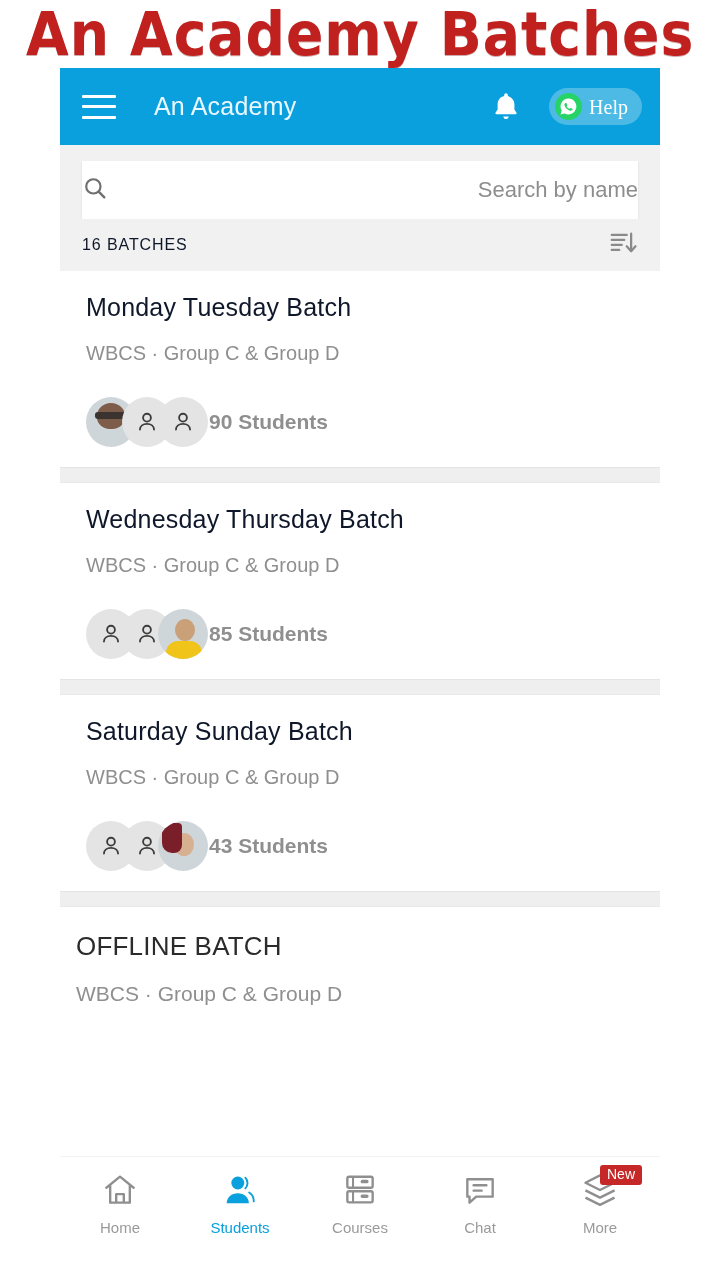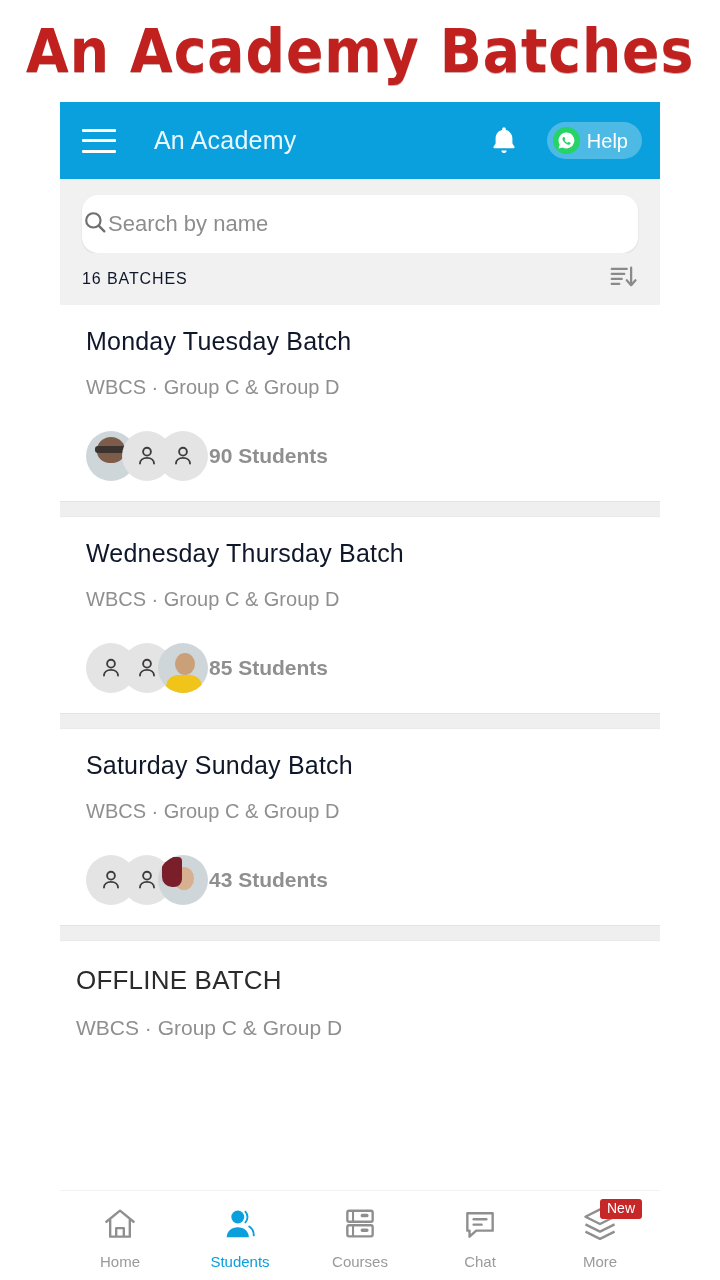--- a/index.html
+++ b/index.html
@@ -6,21 +6,21 @@
   html,body{
     width:720px; height:1280px;
     background:#ffffff;
     font-family:"Liberation Sans", sans-serif;
     overflow:hidden;
   }
   .page{ position:relative; width:720px; height:1280px; background:#fff; }
 
   
   .banner{
-    height:102px;
+    height:68px;
     display:flex; align-items:center; justify-content:center;
     background:#ffffff;
   }
   .banner-title{
     font-family:"DejaVu Sans", sans-serif;
     font-weight:bold;
     font-size:60px;
     line-height:60px;
     letter-spacing:1px;
     color:#C0211E;
@@ -54,33 +54,34 @@
   }
   .appbar-spacer{ flex:1; }
   .bell{ width:30px; height:34px; position:relative; cursor:pointer; margin-right:14px;}
   .bell svg{ display:block; }
   .help-pill{
     display:flex; align-items:center; gap:7px;
     background:rgba(255,255,255,.28);
     border-radius:20px;
     padding:5px 14px 5px 6px;
     cursor:pointer;
+    font-family:Liberation Serif, serif;
   }
   .wa-circle{
     width:27px; height:27px; border-radius:50%;
     background:#25D366; display:flex; align-items:center; justify-content:center;
     flex:0 0 auto;
   }
   .help-label{ color:#ffffff; font-size:20px; line-height:20px; }
 
   
   .searchzone{ background:#f1f1f1; padding:16px 22px 0 22px; }
   .searchbar{
-    height:58px; background:#fff; border-radius:16px;
-    display:flex; align-items:center; justify-content:flex-start;
+    height:58px; background:#fff; border-radius:0;
+    display:flex; align-items:center; justify-content:space-between;
     gap:0;
     box-shadow:0 1px 2px rgba(0,0,0,.10);
   }
   .search-ph{ color:#8d8d8d; font-size:22px; }
 
   .countrow{
     background:#f1f1f1;
     height:52px;
     display:flex; align-items:center; justify-content:space-between;
     padding:0 22px;

